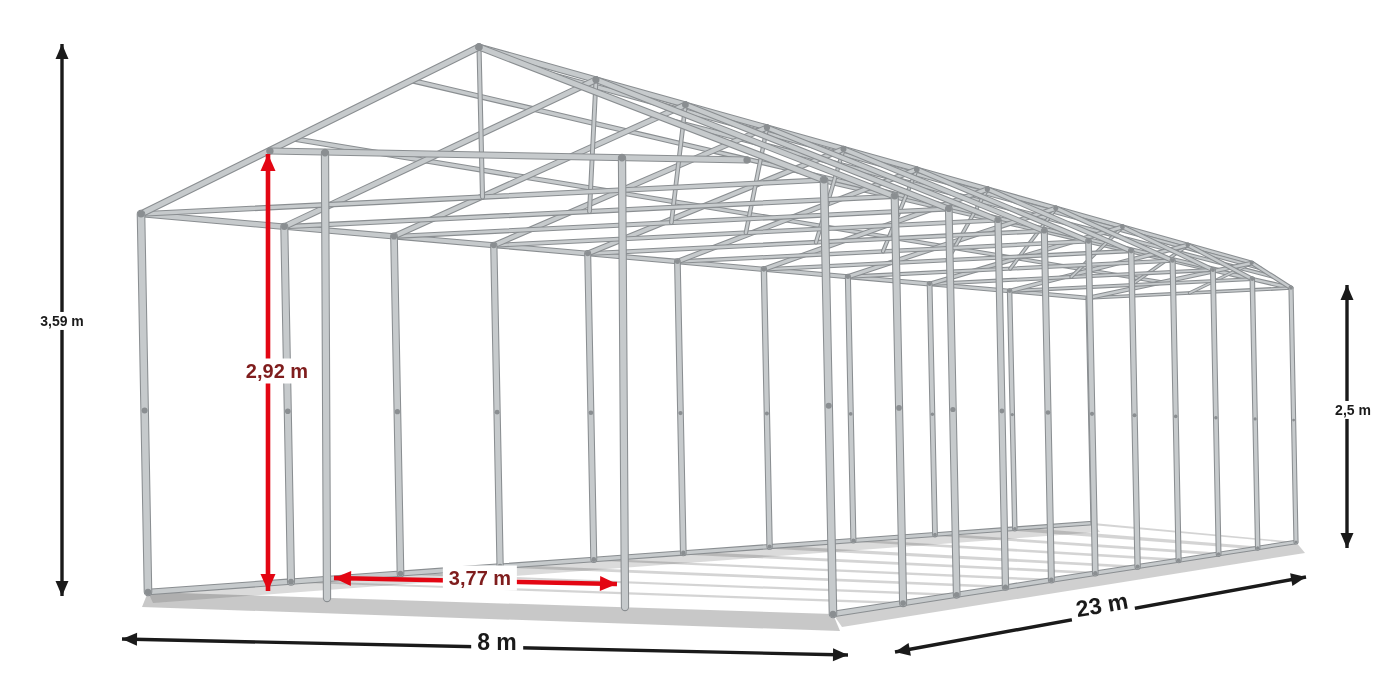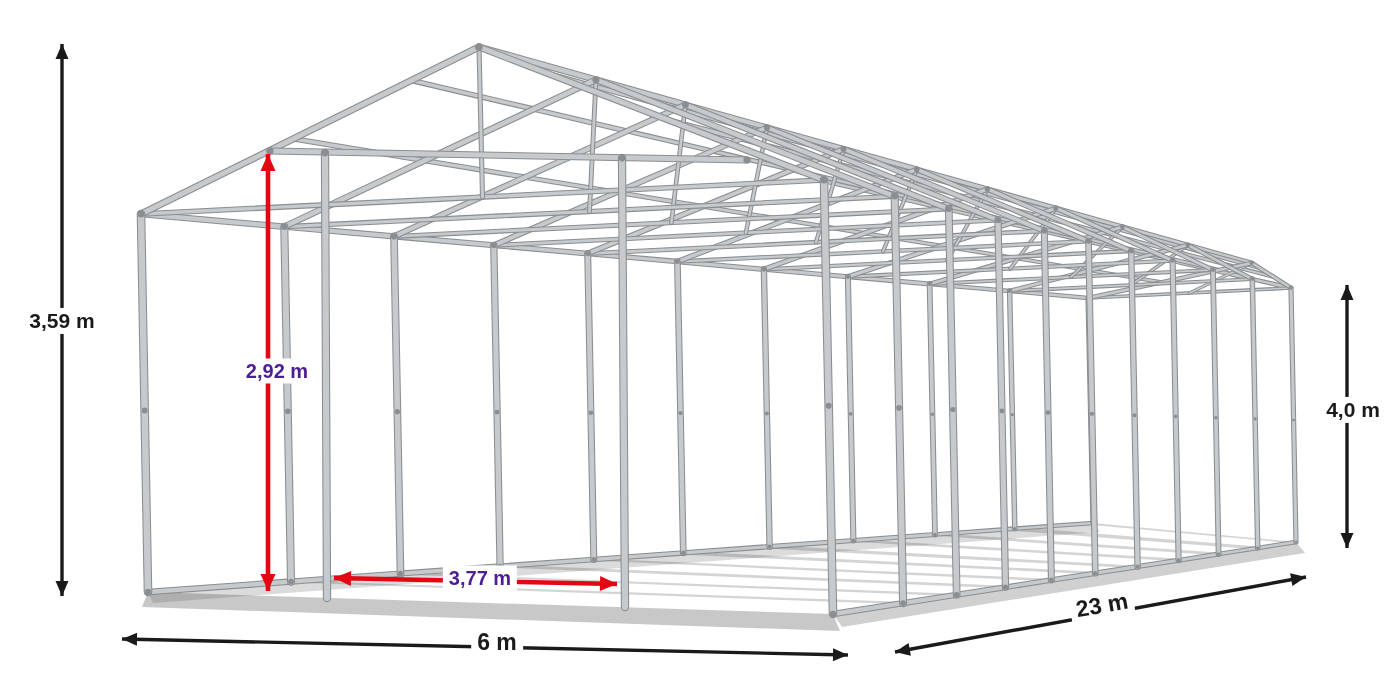--- a/index.html
+++ b/index.html
@@ -10,27 +10,27 @@
     overflow:hidden;
     font-family:"Liberation Sans", sans-serif;
   }
   .stage svg{position:absolute;left:0;top:0;}
   .dim{
     position:absolute;
     transform:translate(-50%,-50%);
     background:#ffffff;
     padding:1px 6px;
     font-weight:bold;
-    font-size:21px;
+    font-size:14px;
     line-height:1.15;
     white-space:nowrap;
     color:#1a1a1a;
     z-index:5;
   }
-  .dim.red{color:#4c1d95;font-size:20px;}
+  .dim.red{color:#7f1d1d;font-size:20px;}
   .dim.big{font-size:23px;}
   .dim.rot{transform:translate(-50%,-50%) rotate(-10deg);}
 </style>
 </head>
 <body>
 
 <div class="stage">
   <svg id="scene" width="1400" height="700" viewBox="0 0 1400 700">
       <g>
         <polygon points="148,592 833,614 840,631 142,607" fill="#4a4a4a" opacity="0.3"></polygon>
@@ -476,16 +476,16 @@
       <g>
         <line x1="334" y1="578" x2="617" y2="584" stroke="#e30613" stroke-width="4.6"></line>
         <polygon points="334,578 351.2,570.9 350.8,585.9" fill="#e30613"></polygon>
         <polygon points="617,584 599.8,591.1 600.2,576.1" fill="#e30613"></polygon>
       </g>
     </svg>
 
   <div class="dim" style="left:62px;top:321px">3,59 m</div>
   <div class="dim red" style="left:277px;top:371px">2,92 m</div>
   <div class="dim red" style="left:480px;top:578px">3,77 m</div>
-  <div class="dim big" style="left:497px;top:642px">6 m</div>
+  <div class="dim big" style="left:497px;top:642px">8 m</div>
   <div class="dim big rot" style="left:1102px;top:605px">23 m</div>
-  <div class="dim" style="left:1353px;top:410px">4,0 m</div>
+  <div class="dim" style="left:1353px;top:410px">2,5 m</div>
 </div>
 
 </body></html>

